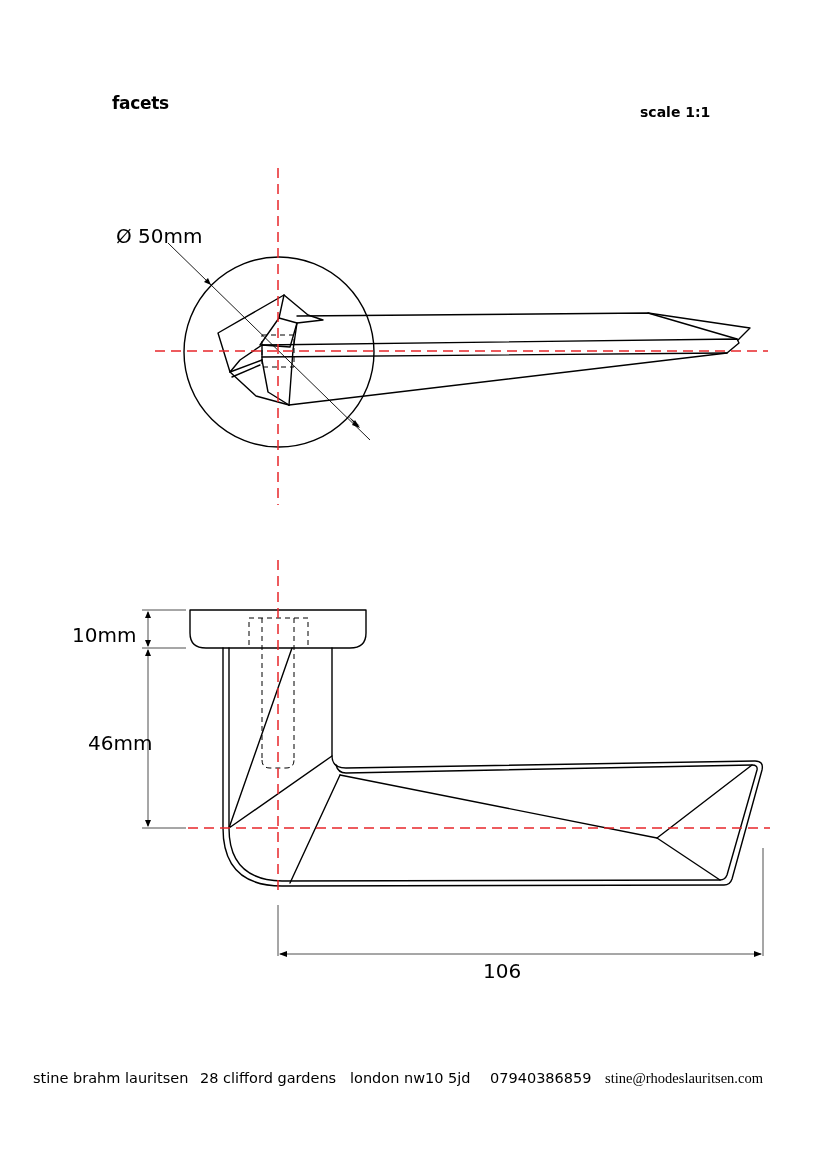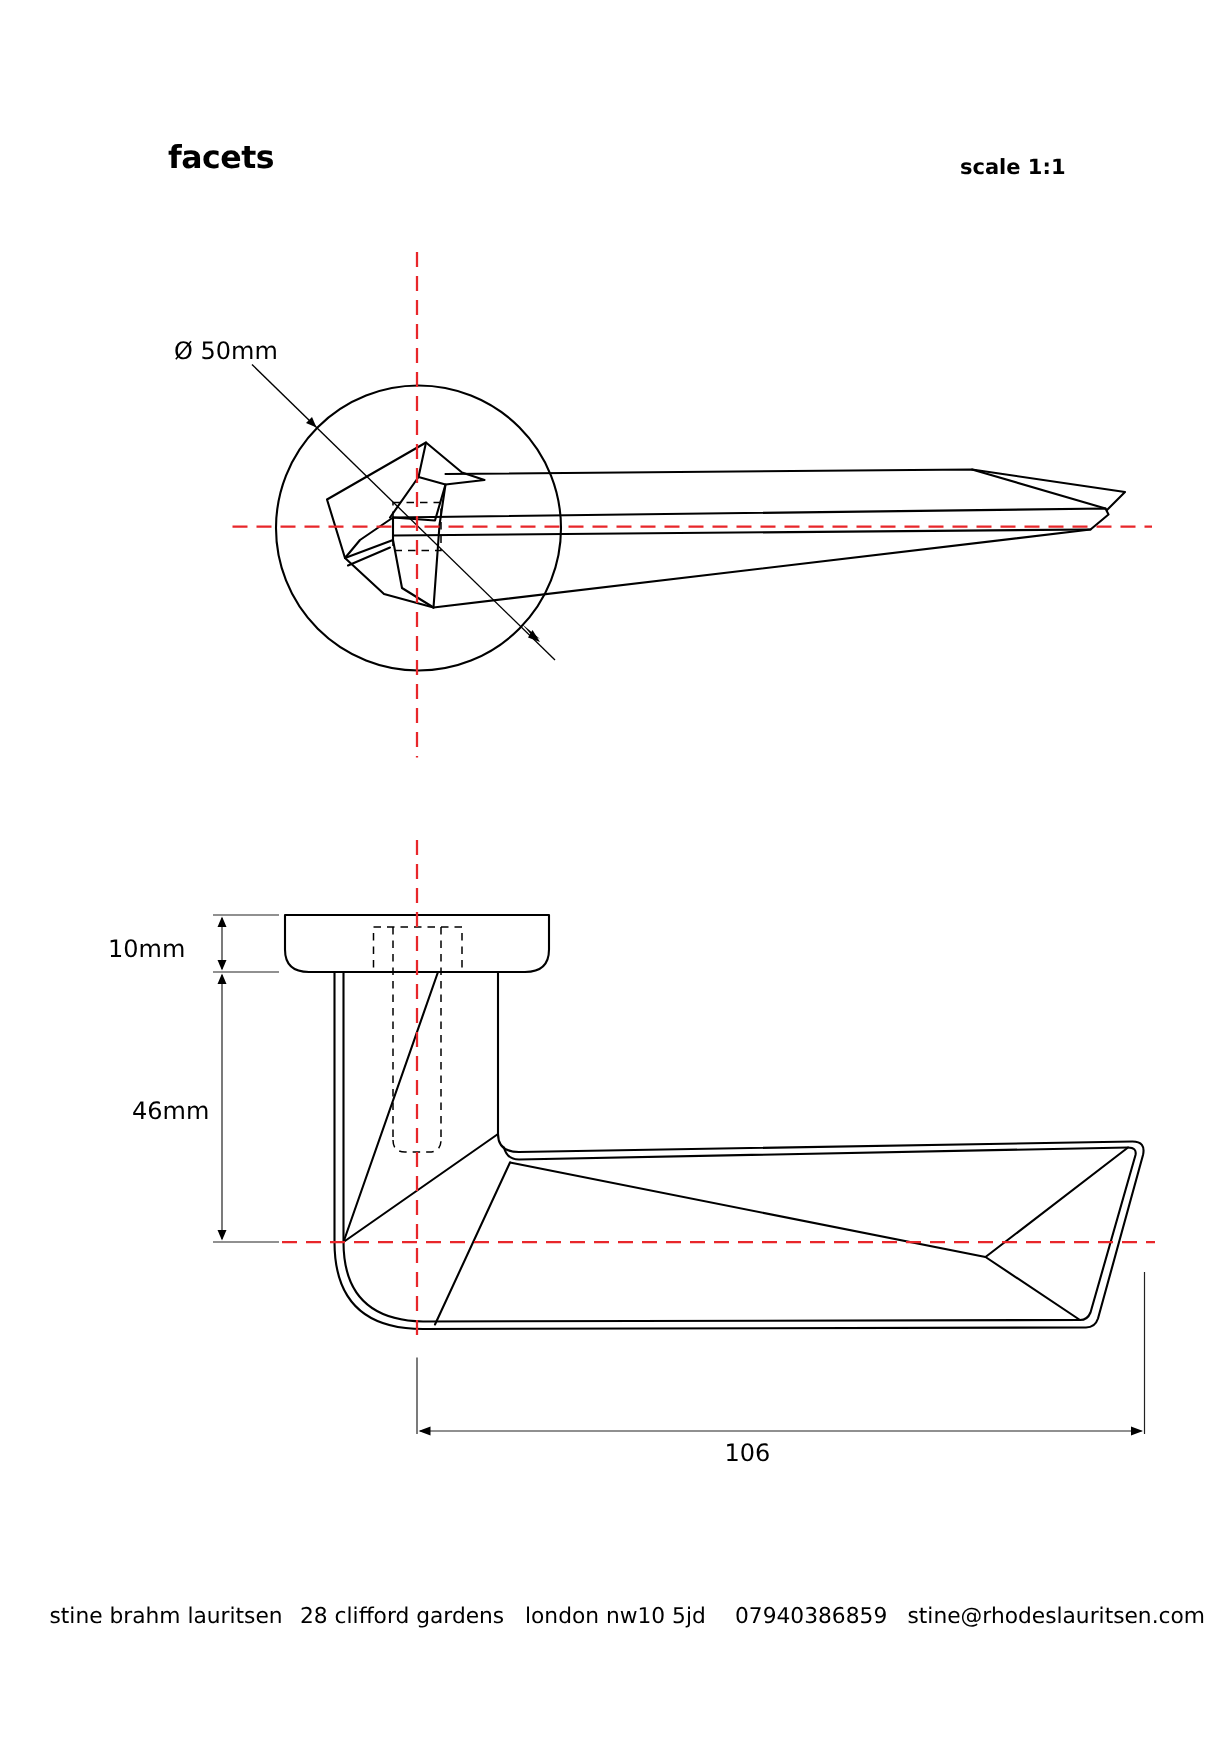--- a/index.html
+++ b/index.html
@@ -1,21 +1,21 @@
 <!DOCTYPE html>
 <html><head>
 <meta charset="utf-8">
 <style>
   html, body { margin: 0; padding: 0; background: #ffffff; }
   body { width: 818px; height: 1158px; position: relative; overflow: hidden;
          font-family: "DejaVu Sans", "Liberation Sans", sans-serif; color: #000; }
-  .title { position: absolute; left: 112px; top: 93px; font-size: 21px; font-weight: bold;
+  .title { position: absolute; left: 112px; top: 93px; font-size: 17px; font-weight: bold;
            letter-spacing: -0.3px; }
   .scale { position: absolute; left: 640px; top: 104px; font-size: 14px; font-weight: bold; }
-  .dim-label { position: absolute; font-size: 16px; text-align: right; }
+  .dim-label { position: absolute; font-size: 20px; text-align: right; }
   .footer { position: absolute; left: 0; top: 1070px; width: 818px; font-size: 14.5px; }
   .footer span { position: absolute; white-space: nowrap; }
   svg.drawing { position: absolute; left: 0; top: 0; }
   .ln { fill: none; stroke: #000; stroke-width: 1.4; stroke-linejoin: round; stroke-linecap: round; }
   .thin { fill: none; stroke: #000; stroke-width: 0.9; }
   .dim { fill: none; stroke: #222; stroke-width: 0.8; }
   .hid { fill: none; stroke: #000; stroke-width: 1; stroke-dasharray: 5 4; }
   .ctr { fill: none; stroke: #e8262a; stroke-width: 1.5; stroke-dasharray: 10 6; }
   .arr { fill: #000; }
 </style>
@@ -111,14 +111,14 @@
 <div class="dim-label" style="left:116px; top:224px;">Ø 50mm</div>
 <div class="dim-label" style="left:72px; top:623px;">10mm</div>
 <div class="dim-label" style="left:88px; top:731px;">46mm</div>
 <div class="dim-label" style="left:483px; top:959px;">106</div>
 
 <div class="footer">
   <span style="left:33px;">stine brahm lauritsen</span>
   <span style="left:200px;">28 clifford gardens</span>
   <span style="left:350px;text-align:center;">london nw10 5jd</span>
   <span style="left:490px;">07940386859</span>
-  <span style="left:605px;">stine@rhodeslauritsen.com</span>
+  <span style="left:605px;font-family:Liberation Serif, serif;">stine@rhodeslauritsen.com</span>
 </div>
 
 </body></html>

